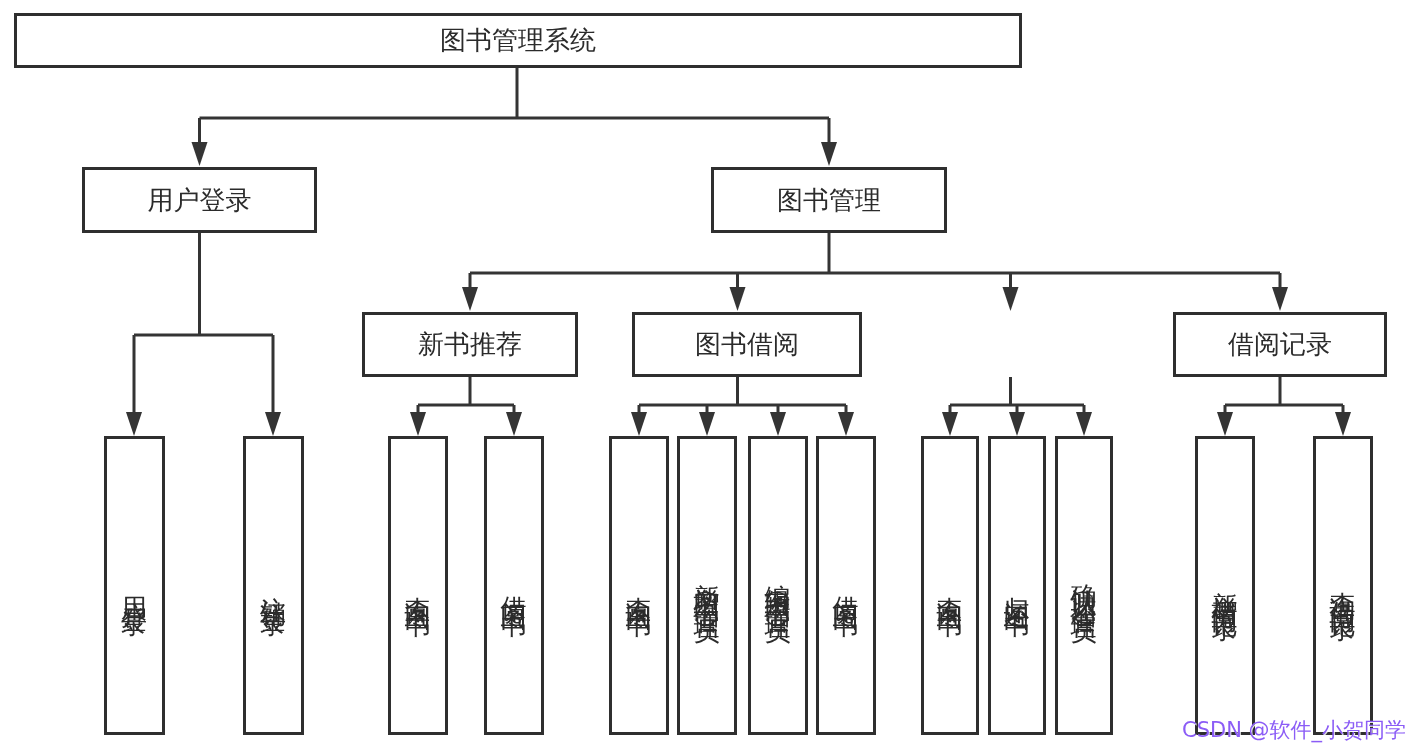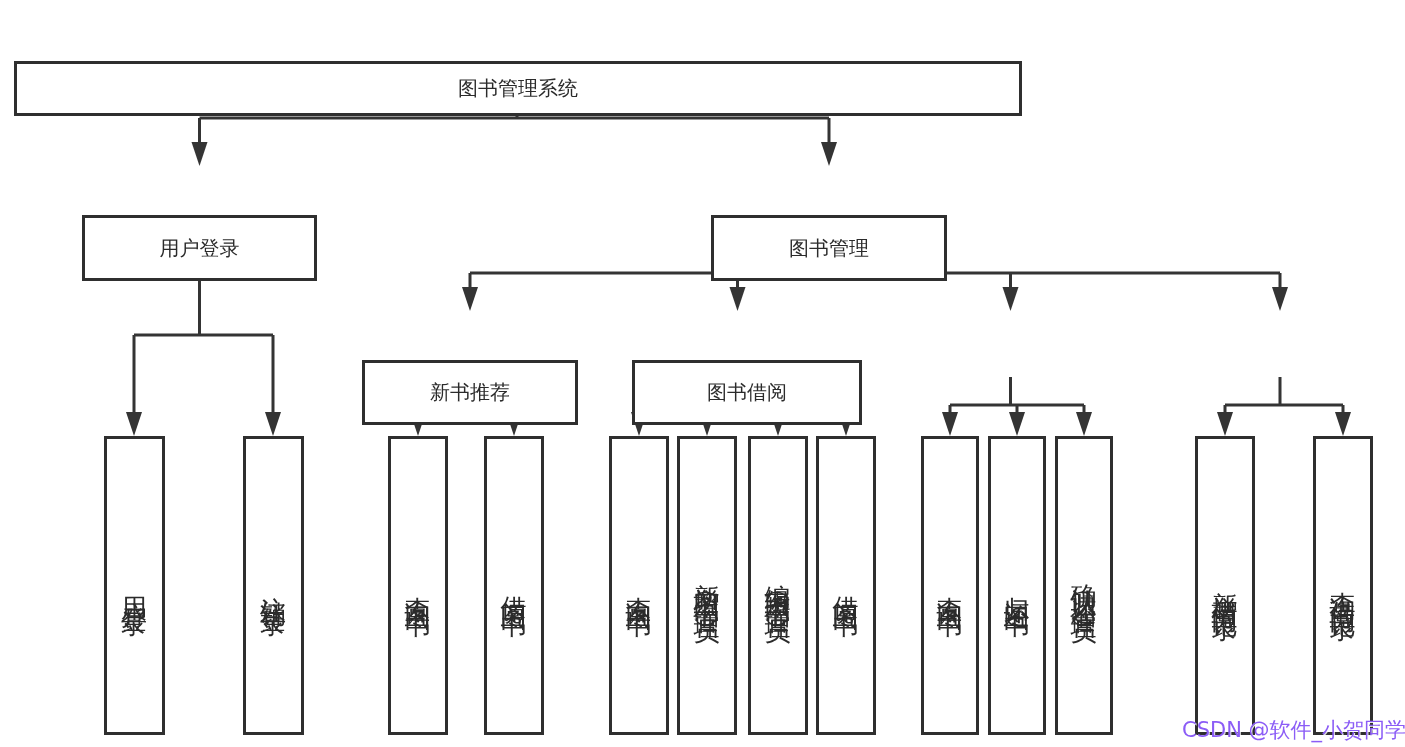--- a/index.html
+++ b/index.html
@@ -37,24 +37,23 @@
     box-sizing: border-box;
     border: 3px solid #2f2f2f;
     background: #ffffff;
     display: flex;
     align-items: center;
     justify-content: center;
     color: #2b2b2b;
     z-index: 2;
   }
   .hnode {
-    font-size: 20px;
+    font-size: 26px;
     letter-spacing: 0px;
     white-space: nowrap;
-    margin-top: 48px;
   }
   .vnode span {
     writing-mode: vertical-rl;
     text-orientation: mixed;
     font-size: 26px;
     letter-spacing: 5px;
     line-height: 1;
     white-space: nowrap;
   }
   .watermark {
@@ -120,20 +119,23 @@
   <div class="node hnode" style="left:362px; top:312px; width:216px; height:65px;">
     <span>新书推荐</span>
   </div>
 
   <div class="node hnode" style="left:711px; top:167px; width:236px; height:66px;">
     <span>图书管理</span>
   </div>
   <div class="node hnode" style="left:632px; top:312px; width:230px; height:65px;">
     <span>图书借阅</span>
   </div>
+  <div class="node hnode" style="left:1173px; top:312px; width:214px; height:65px;">
+    <span>借阅记录</span>
+  </div>
 
   <div class="node vnode" style="left:104px; top:436px; width:61px; height:299px;">
     <span>用户登录</span>
   </div>
   <div class="node vnode" style="left:243px; top:436px; width:61px; height:299px;">
     <span>注销登录</span>
   </div>
 
   <div class="node vnode" style="left:388px; top:436px; width:60px; height:299px;">
     <span>查询图书</span>

